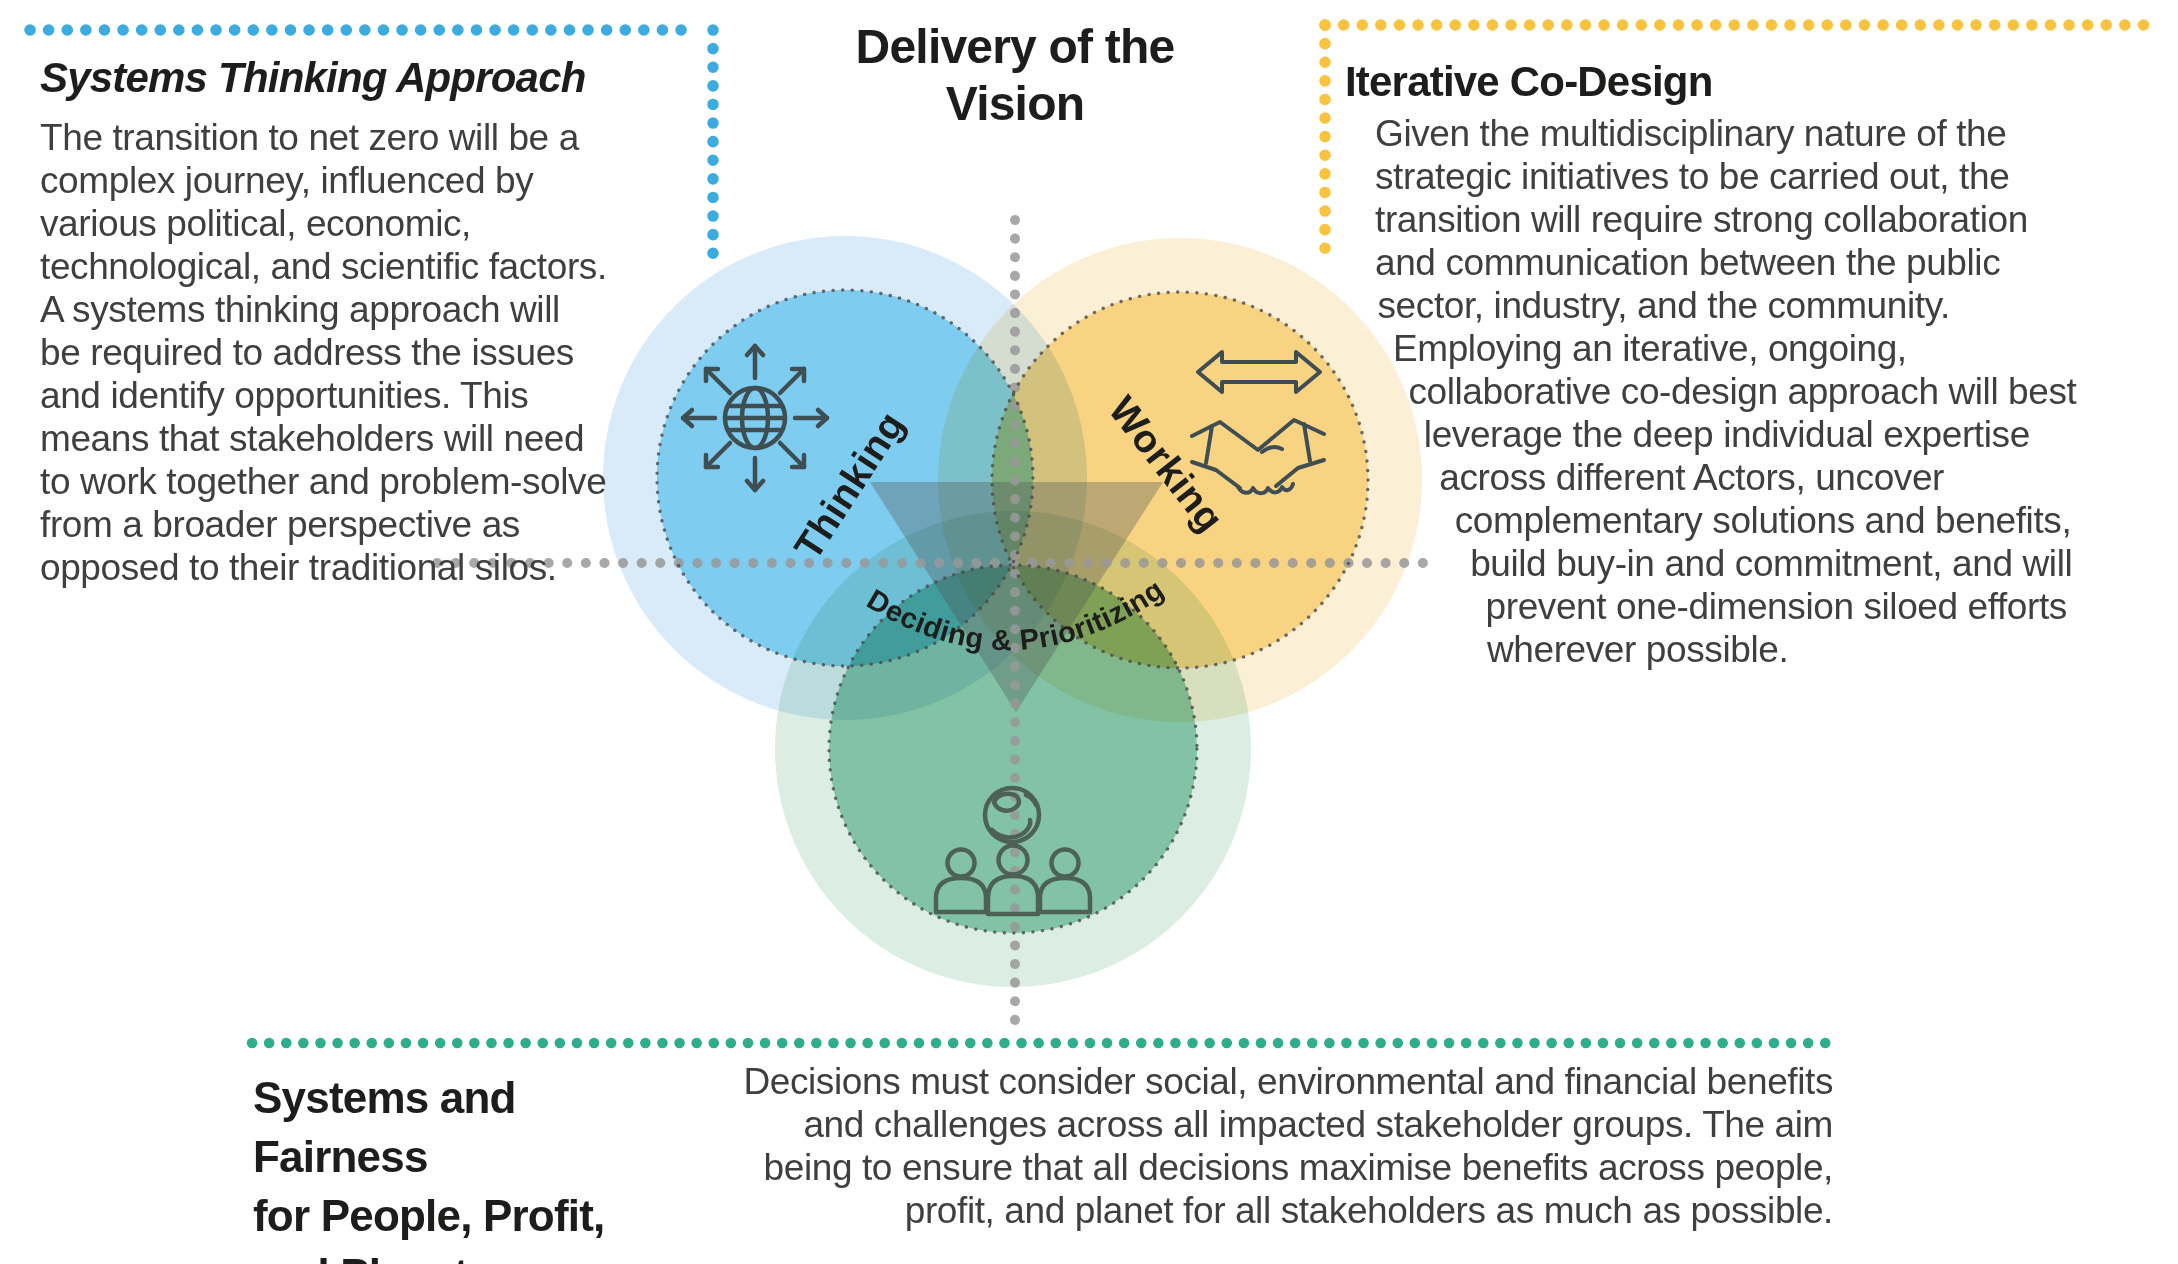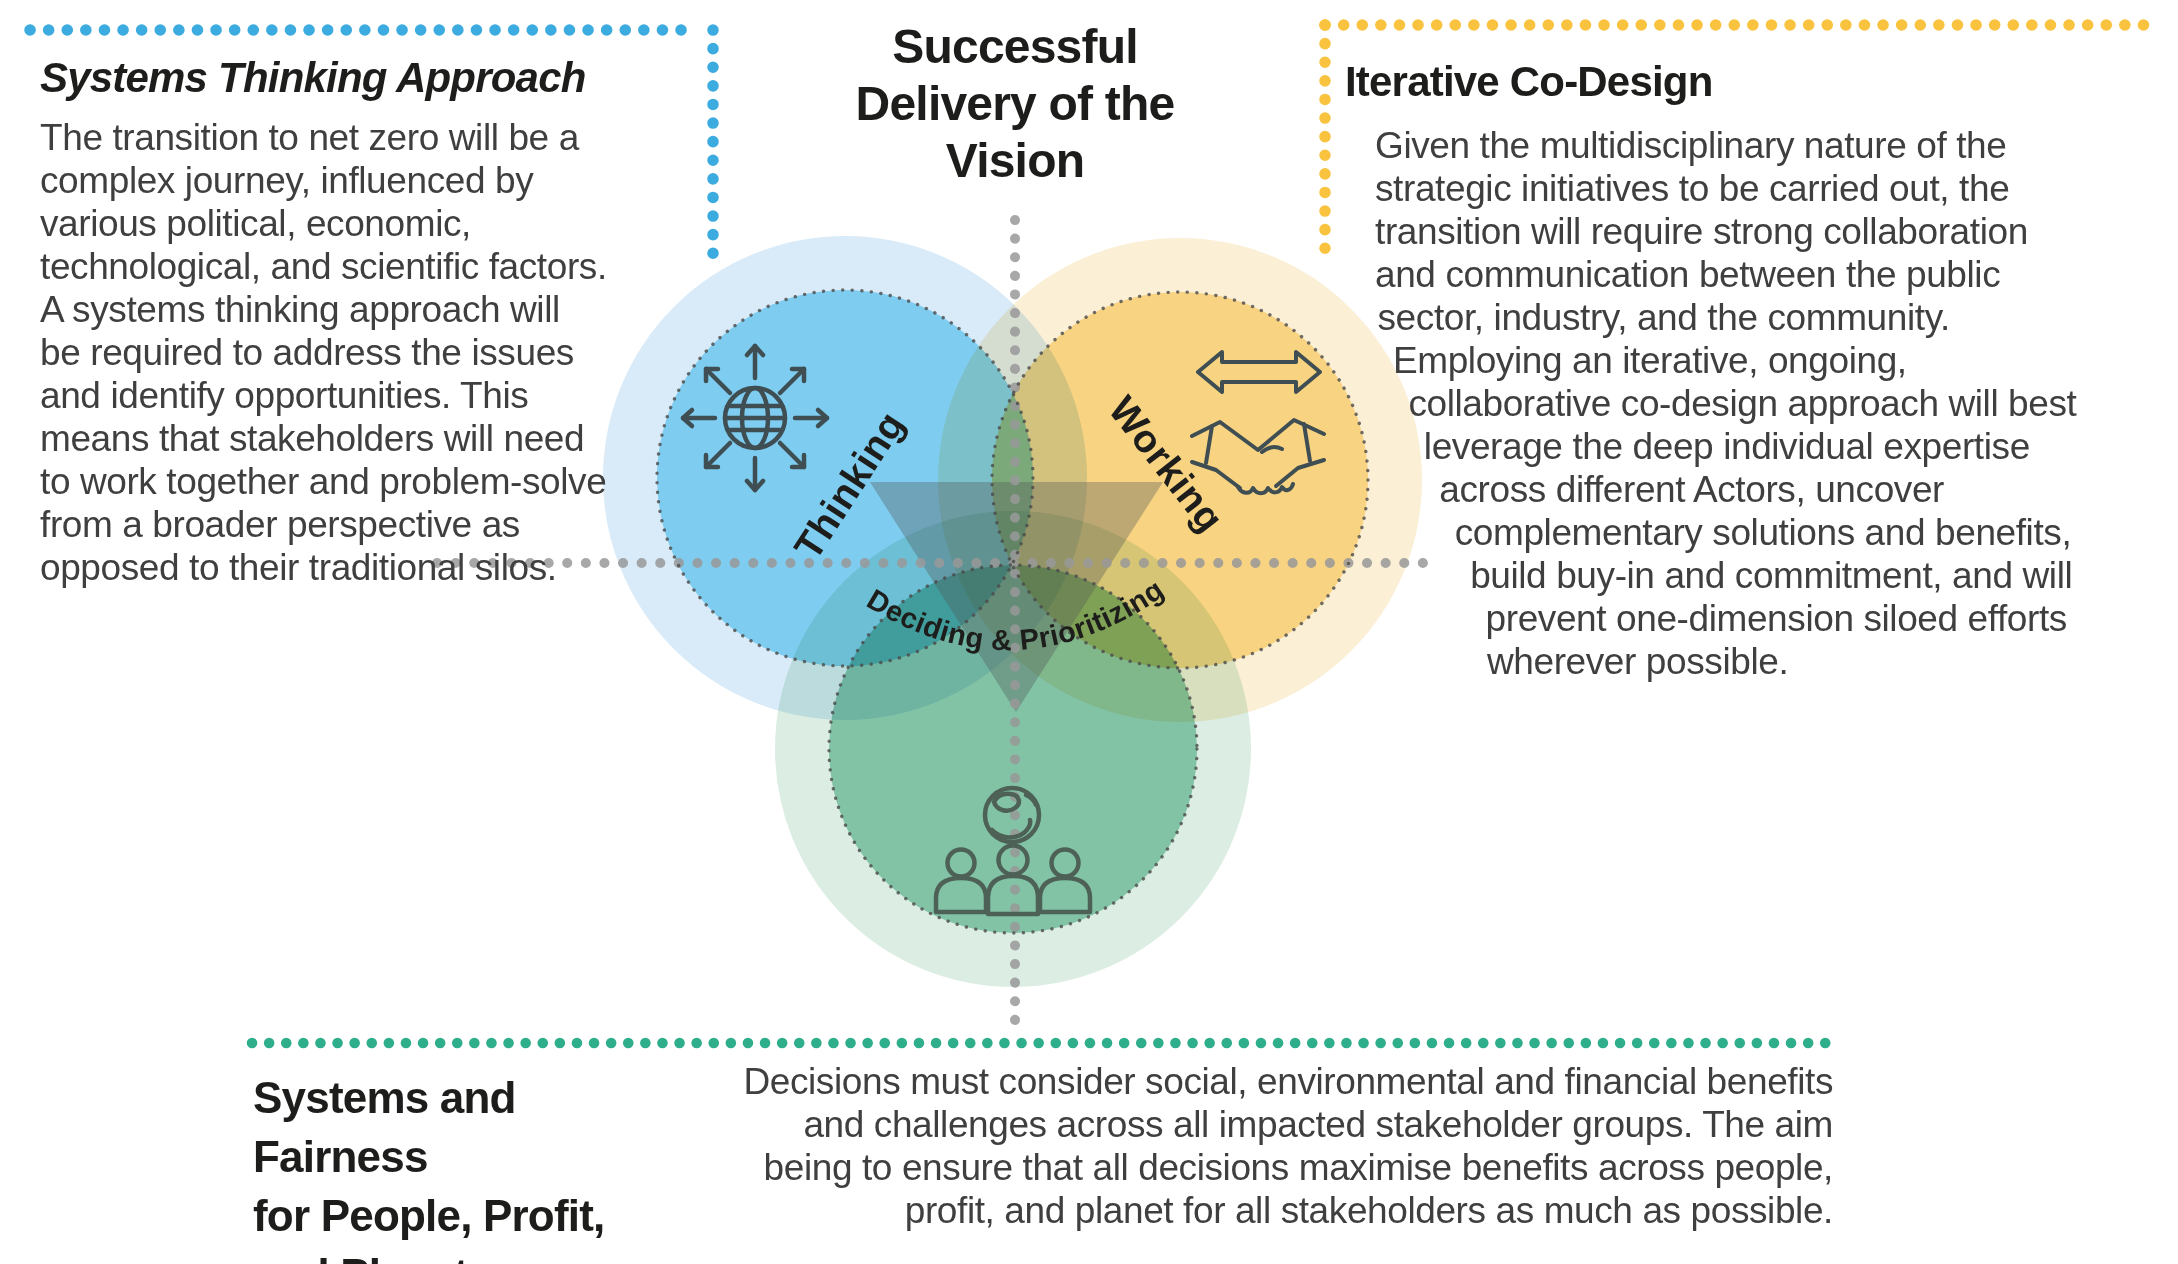--- a/index.html
+++ b/index.html
@@ -23,21 +23,21 @@
   .systems-body    { left:40px;  top:116px; width:570px; }
 
   .center-title {
     left:765px; top:18px; width:500px; text-align:center;
     font-size:48px; line-height:57px; font-weight:800; color:#1D1D1B;
     letter-spacing:-0.8px;
   }
   .center-title span { display:block; }
 
   .codesign-heading { left:1345px; top:44px; width:760px;margin-top:12px; }
-  .codesign-body    { left:1375px; top:124px; width:705px; }
+  .codesign-body    { left:1375px; top:112px; width:705px; }
   .codesign-body .circle-push {
     float:left; width:112px; height:520px;
     shape-outside: polygon(0 40%, 100% 100%, 0 100%);
   }
 
   .equity-heading { left:253px; top:1068px; width:440px; font-size:44px; line-height:59px; }
   .equity-heading span { display:block; }
   .equity-body    { left:718px; top:1060px; width:1115px;text-align:right; }
 
   svg text { font-family:"Liberation Sans", sans-serif; }
@@ -136,21 +136,20 @@
     </g>
 
     <text class="circle-label lbl-big" x="852" y="487" text-anchor="middle" dominant-baseline="middle" transform="rotate(-57 852 487)">Thinking</text>
     <text class="circle-label lbl-big" x="1164" y="466" text-anchor="middle" dominant-baseline="middle" transform="rotate(52 1164 466)">Working</text>
     <text class="circle-label lbl-arc">
       <textPath href="#decPath" startOffset="50%" text-anchor="middle">Deciding &amp; Prioritizing</textPath>
     </text>
   </svg>
 
   <div class="abs center-title">
-    <span>Successful</span>
     <span>Delivery of the</span>
     <span>Vision</span>
   </div>
 
   <h2 class="abs block-heading systems-block">Systems Thinking Approach</h2>
   <p class="abs body-text systems-body">The transition to net zero will be a complex journey, influenced by various political, economic, technological, and scientific factors. A systems thinking approach will be required to address the issues and identify opportunities. This means that stakeholders will need to work together and problem-solve from a broader perspective as opposed to their traditional silos.</p>
 
   <h2 class="abs block-heading codesign-heading">Iterative Co-Design</h2>
   <p class="abs body-text codesign-body">
     <span class="circle-push"></span><span>Given the multidisciplinary nature of the strategic initiatives to be carried out, the transition will require strong collaboration and communication between the public sector, industry, and the community. Employing an iterative, ongoing, collaborative co-design approach will best leverage the deep individual expertise across different Actors, uncover complementary solutions and benefits, build buy-in and commitment, and will prevent one-dimension siloed efforts wherever possible.</span>

